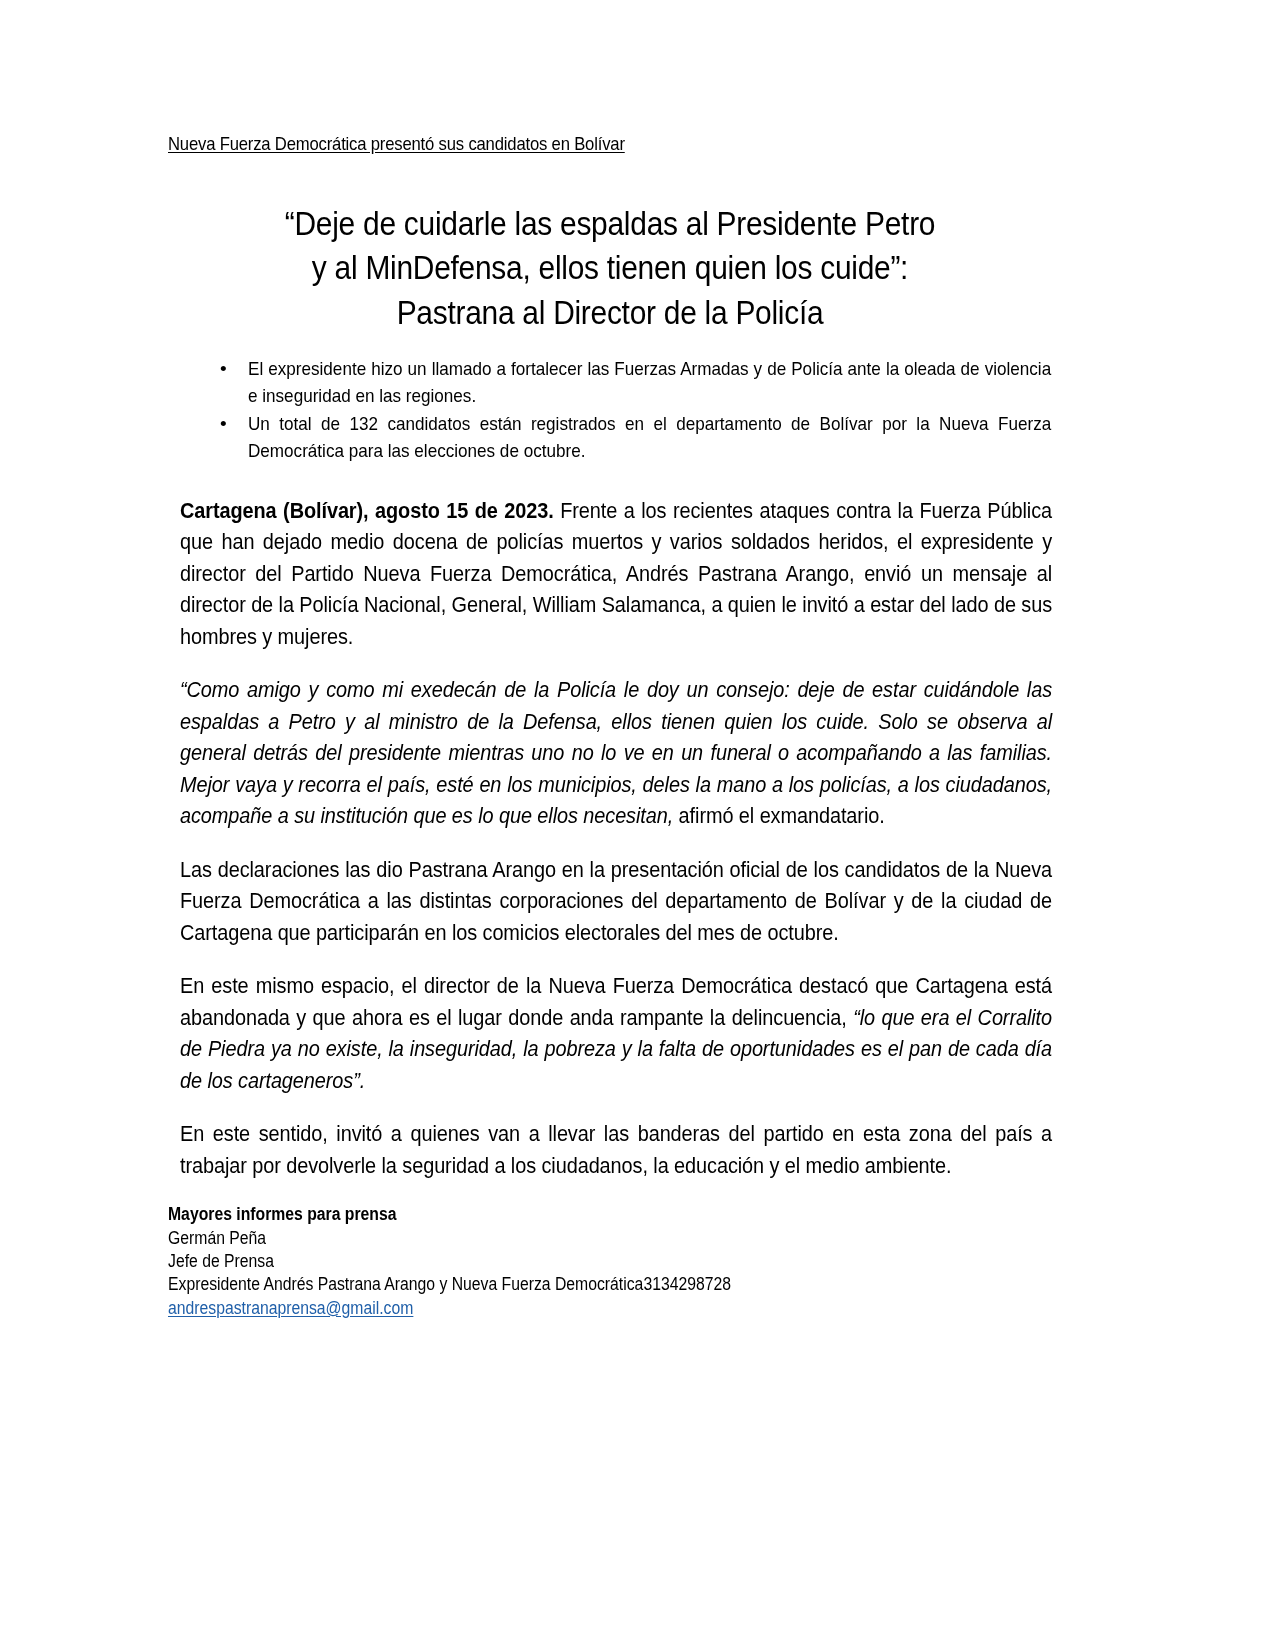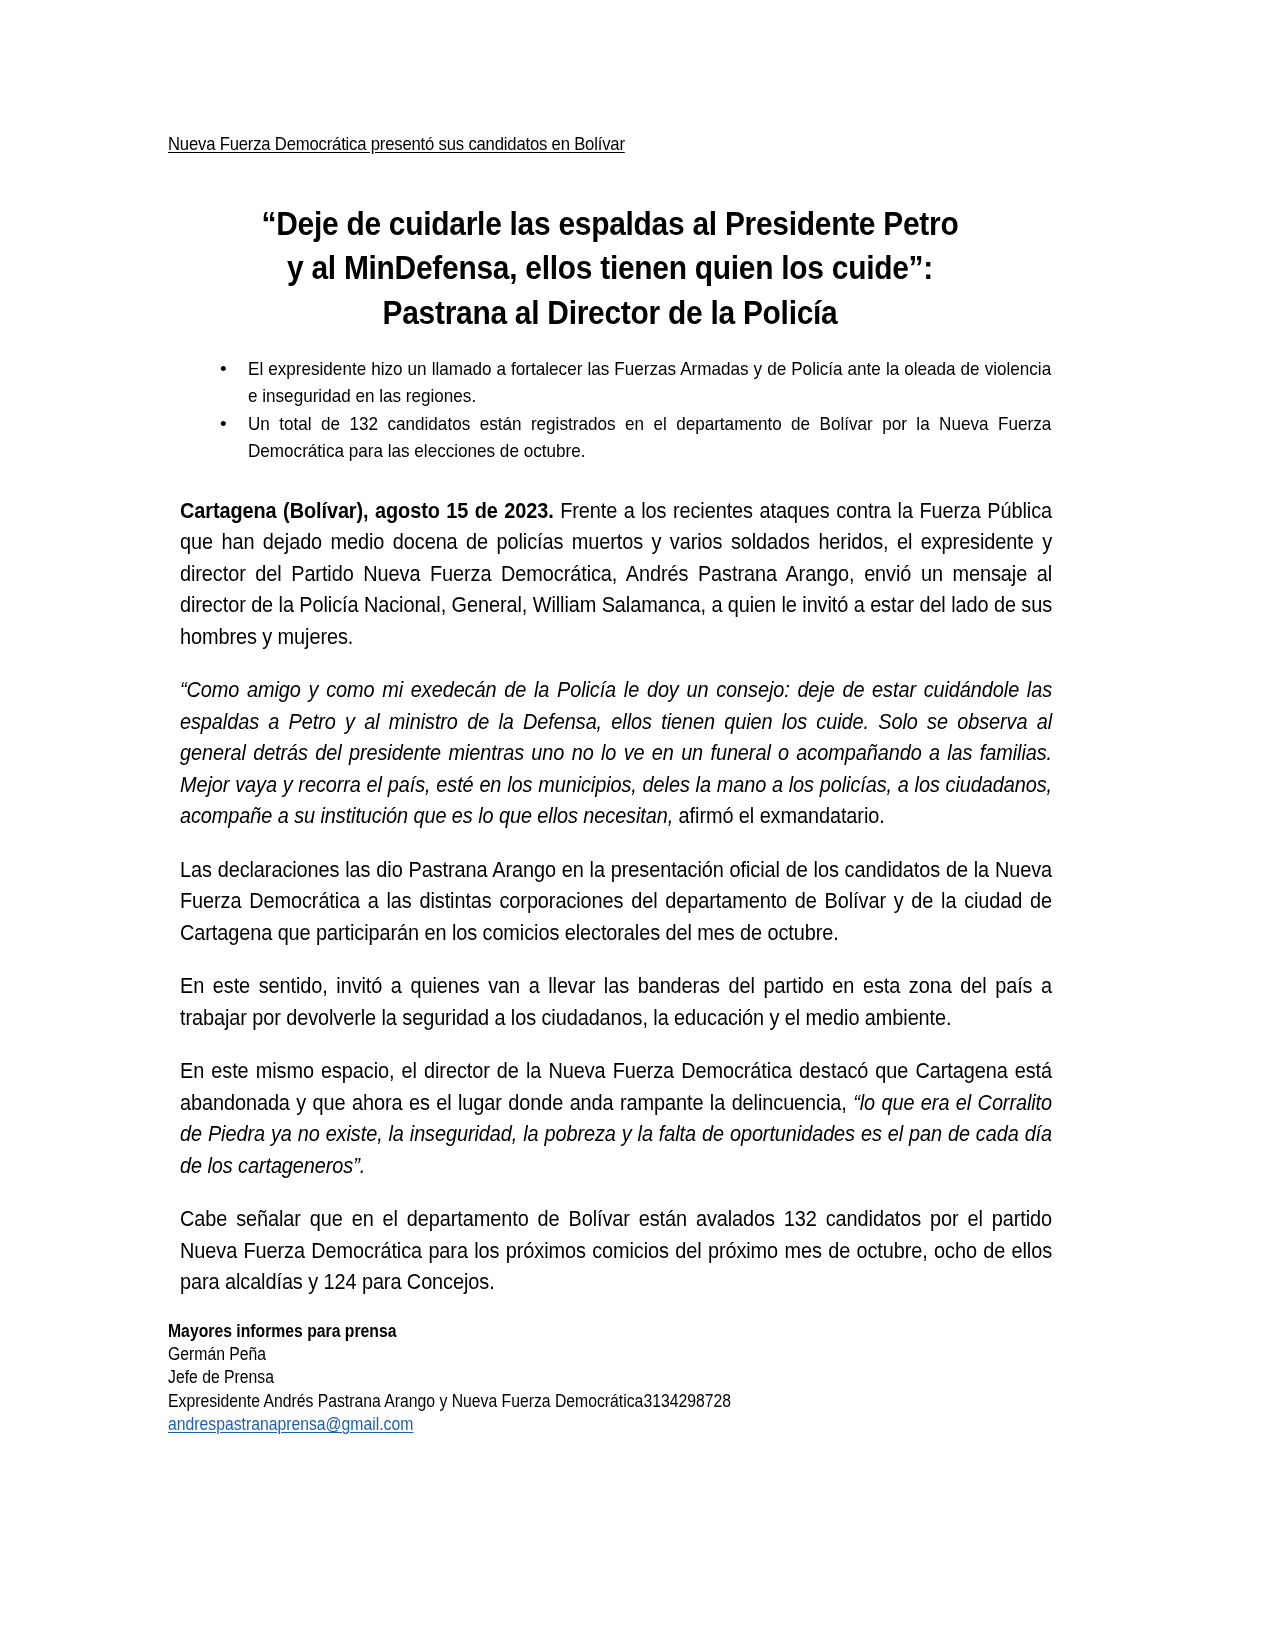--- a/index.html
+++ b/index.html
@@ -43,21 +43,21 @@
     letter-spacing: -0.2px;
     transform: scaleX(0.90);
     transform-origin: left top;
     width: 111%;
     white-space: nowrap;
   }
 
   .headline {
     margin-top: 46px;
     text-align: center;
-    font-weight: bold;
+    font-weight: normal;
     font-size: 34px;
     line-height: 1.30;
     letter-spacing: -0.3px;
   }
   .headline .hl-line {
     display: block;
     transform: scaleX(0.88);
   }
 
   ul.bullets {
@@ -157,30 +157,27 @@
 
     <p class="body">
       <span class="ptxt"><i class="it">“Como amigo y como mi exedecán de la Policía le doy un consejo: deje de estar cuidándole las espaldas a Petro y al ministro de la Defensa, ellos tienen quien los cuide. Solo se observa al general detrás del presidente mientras uno no lo ve en un funeral o acompañando a las familias. Mejor vaya y recorra el país, esté en los municipios, deles la mano a los policías, a los ciudadanos, acompañe a su institución que es lo que ellos necesitan,</i><span> afirmó el exmandatario.</span></span>
     </p>
 
     <p class="body">
       <span class="ptxt">Las declaraciones las dio Pastrana Arango en la presentación oficial de los candidatos de la Nueva Fuerza Democrática a las distintas corporaciones del departamento de Bolívar y de la ciudad de Cartagena que participarán en los comicios electorales del mes de octubre.</span>
     </p>
 
     <p class="body">
-      <span class="ptxt">En este sentido, invitó a quienes van a llevar las banderas del partido en esta zona del país a trabajar por devolverle la seguridad a los ciudadanos, la educación y el medio ambiente.</span>
-    </p>
-
-    <p class="body">
       <span class="ptxt"><span>En este mismo espacio, el director de la Nueva Fuerza Democrática destacó que Cartagena está abandonada y que ahora es el lugar donde anda rampante la delincuencia, </span><i class="it">“lo que era el Corralito de Piedra ya no existe, la inseguridad, la pobreza y la falta de oportunidades es el pan de cada día de los cartageneros”.</i></span>
     </p>
 
     <p class="body">
-      <span class="ptxt">Cabe señalar que en el departamento de Bolívar están avalados 132 candidatos por el partido Nueva Fuerza Democrática para los próximos comicios del próximo mes de octubre, ocho de ellos para alcaldías y 124 para Concejos.</span>
+      <span class="ptxt">En este sentido, invitó a quienes van a llevar las banderas del partido en esta zona del país a trabajar por devolverle la seguridad a los ciudadanos, la educación y el medio ambiente.</span>
     </p>
+
 
     <div class="footer">
       <span class="ftxt fbold">Mayores informes para prensa</span>
       <span class="ftxt">Germán Peña</span>
       <span class="ftxt">Jefe de Prensa</span>
       <span class="ftxt">Expresidente Andrés Pastrana Arango y Nueva Fuerza Democrática3134298728</span>
       <span class="ftxt"><a class="email" href="#" style="color: rgb(31, 95, 169);">andrespastranaprensa@gmail.com</a></span>
     </div>
 
   </div>

